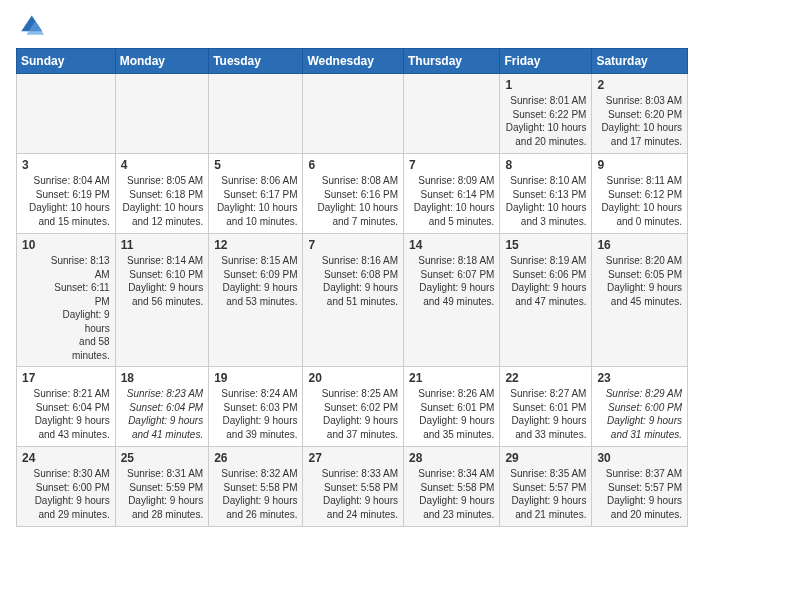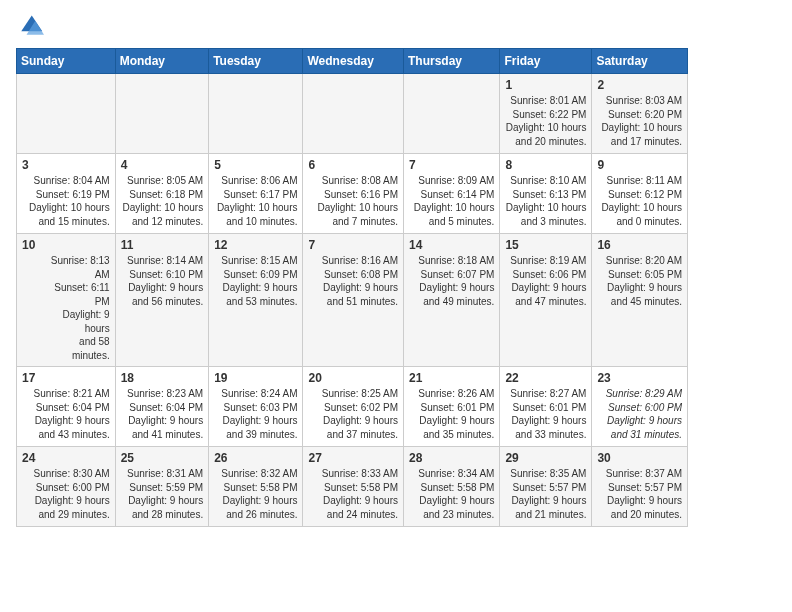--- a/index.html
+++ b/index.html
@@ -251,21 +251,21 @@
         <tr>
           <td>
             <div class="day-num">17</div>
             <div class="day-info" style="white-space: pre-line;">Sunrise: 8:21 AM
 Sunset: 6:04 PM
 Daylight: 9 hours
 and 43 minutes.</div>
           </td>
           <td>
             <div class="day-num">18</div>
-            <div class="day-info" style="white-space: pre-line;">Sunrise: 8:23 AM
+            <div class="day-info" style="white-space: pre-line; font-style: italic;">Sunrise: 8:23 AM
 Sunset: 6:04 PM
 Daylight: 9 hours
 and 41 minutes.</div>
           </td>
           <td>
             <div class="day-num">19</div>
             <div class="day-info" style="white-space: pre-line;">Sunrise: 8:24 AM
 Sunset: 6:03 PM
 Daylight: 9 hours
 and 39 minutes.</div>

